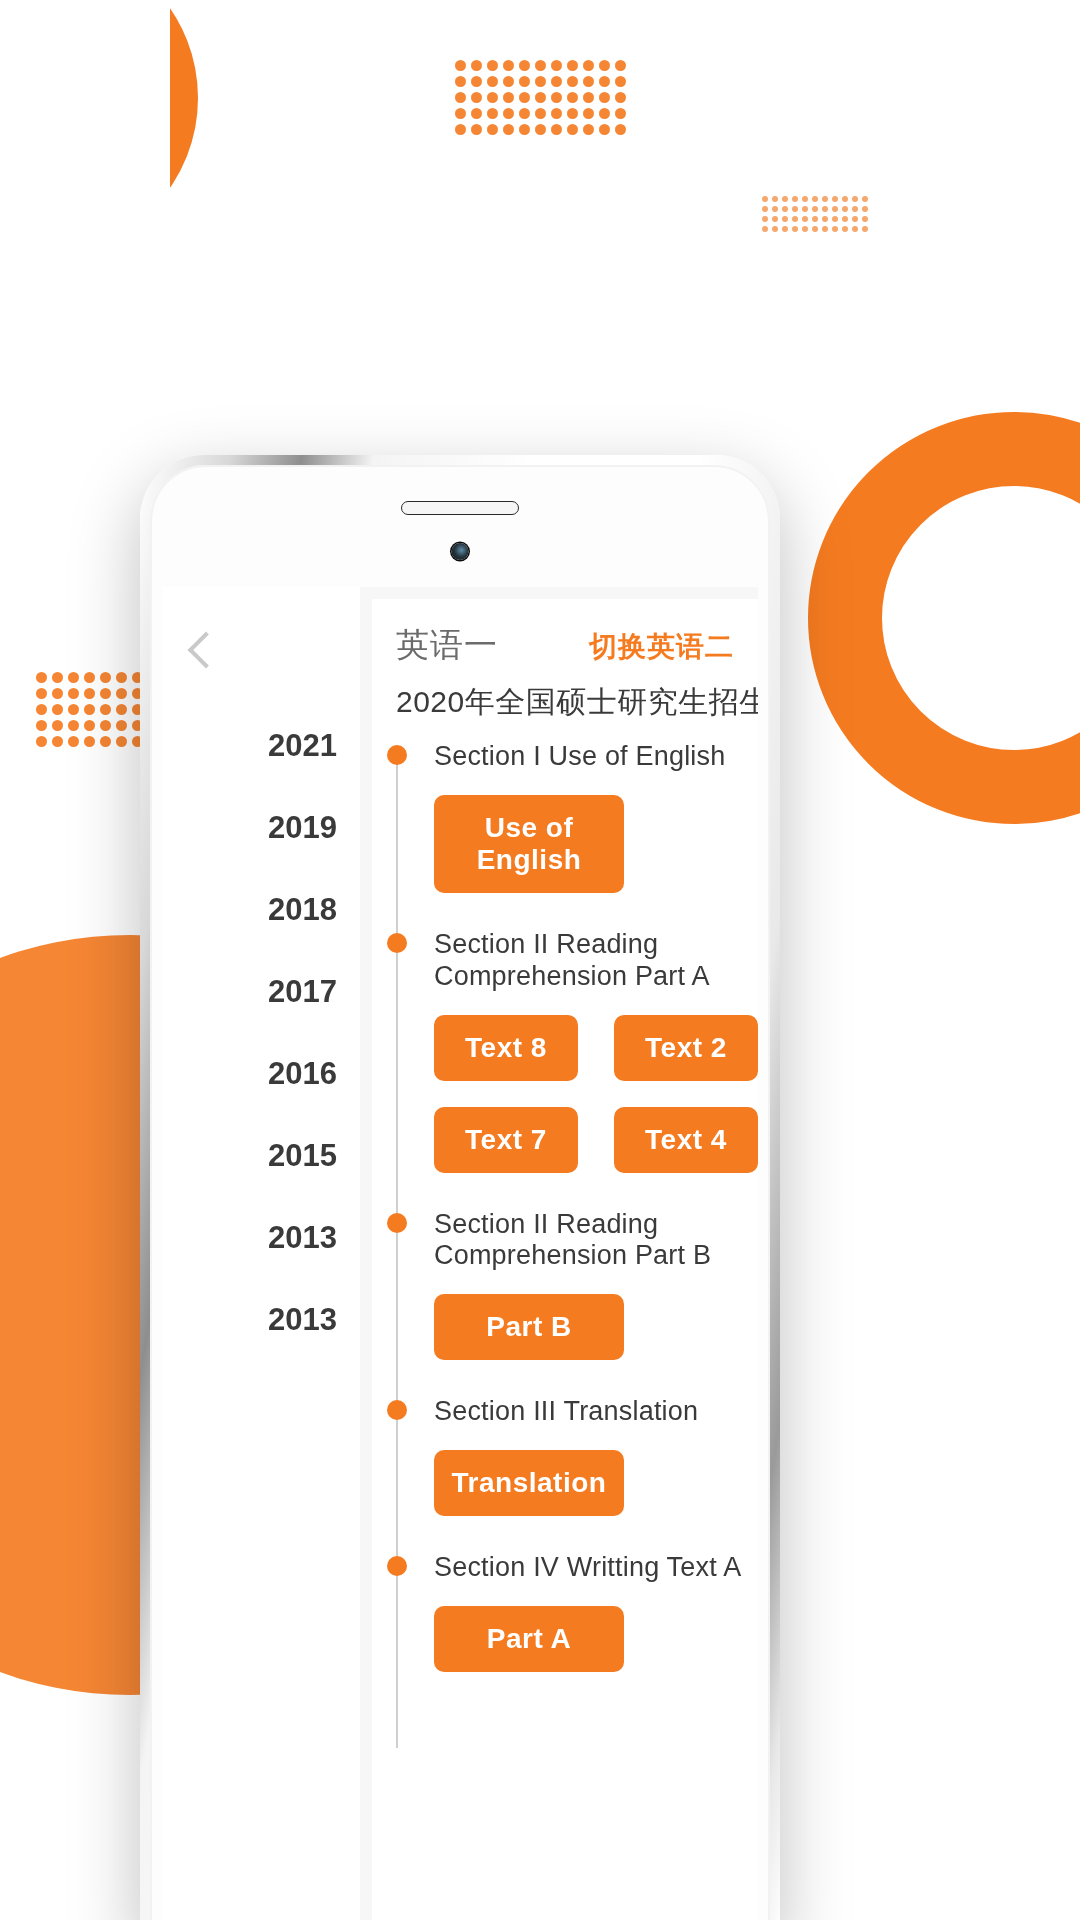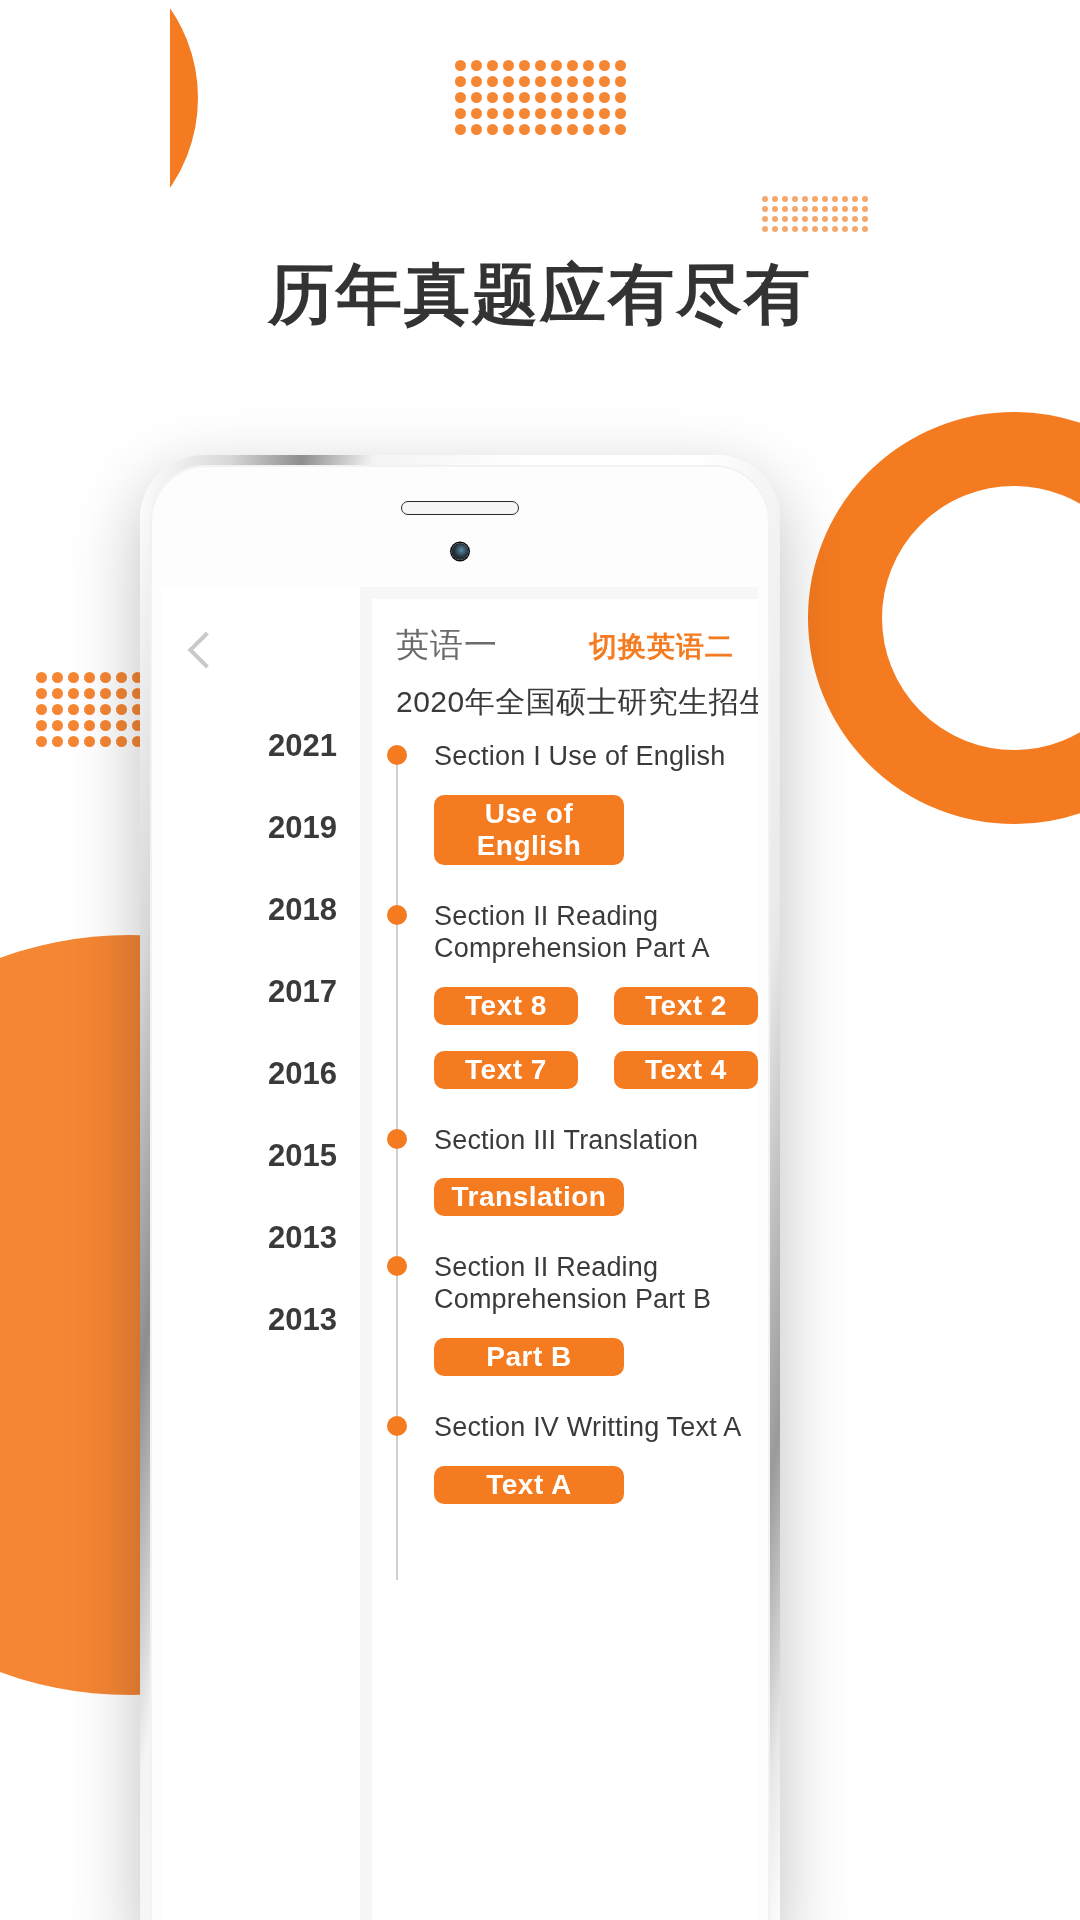--- a/index.html
+++ b/index.html
@@ -150,21 +150,21 @@
   }
   .sec-label{
     font-size:27px;color:#3a3a3a;line-height:1.18;letter-spacing:.2px;
     padding-top:0;
   }
   .btnrow{display:flex;gap:36px;margin-top:22px;margin-bottom:26px;}
   .pill{
     background:#F57B20;color:#ffffff;border:0;
     border-radius:10px;
     font-size:28px;font-weight:700;
-    padding:3px 0;
+    padding:17px 0;
     width:190px;text-align:center;
     letter-spacing:.5px;
     font-family:"Liberation Sans","DejaVu Sans",sans-serif;
   }
   .gap-top{}
 </style>
 </head>
 <body>
 
 <div class="stage">
@@ -309,21 +309,20 @@
       <span style="width: 11px; height: 11px; background: rgb(245, 134, 52);"></span>
       <span style="width: 11px; height: 11px; background: rgb(245, 134, 52);"></span>
       <span style="width: 11px; height: 11px; background: rgb(245, 134, 52);"></span>
       <span style="width: 11px; height: 11px; background: rgb(245, 134, 52);"></span>
       <span style="width: 11px; height: 11px; background: rgb(245, 134, 52);"></span>
       <span style="width: 11px; height: 11px; background: rgb(245, 134, 52);"></span>
       <span style="width: 11px; height: 11px; background: rgb(245, 134, 52);"></span>
       <span style="width: 11px; height: 11px; background: rgb(245, 134, 52);"></span>
     </div>
 
-  <div class="headline">历年真题应有尽有</div>
 
   <div class="phone">
     <div class="phone-body">
 
       <div class="speaker"></div>
       <div class="camera"></div>
 
       <div class="screen">
 
         <div class="backbar">
@@ -382,37 +381,37 @@
                     <button class="pill">Text 8</button>
                     <button class="pill">Text 2</button>
                   </div>
                   <div class="btnrow">
                     <button class="pill">Text 7</button>
                     <button class="pill">Text 4</button>
                   </div>
                 </div>
                 <div class="tl-item gap-top">
                   <span class="dot"></span>
-                  <div class="sec-label">Section III Translation</div>
-                  <div class="btnrow">
-                    <button class="pill">Translation</button>
+                  <div class="sec-label">Section II Reading Comprehension Part B</div>
+                  <div class="btnrow">
+                    <button class="pill">Part B</button>
                   </div>
                 </div>
                 <div class="tl-item gap-top">
                   <span class="dot"></span>
-                  <div class="sec-label">Section II Reading Comprehension Part B</div>
-                  <div class="btnrow">
-                    <button class="pill">Part B</button>
+                  <div class="sec-label">Section III Translation</div>
+                  <div class="btnrow">
+                    <button class="pill">Translation</button>
                   </div>
                 </div>
                 <div class="tl-item gap-top">
                   <span class="dot"></span>
                   <div class="sec-label">Section IV Writting Text A</div>
                   <div class="btnrow">
-                    <button class="pill">Text A</button>
+                    <button class="pill">Part A</button>
                   </div>
                 </div>
               </div>
 
           </div>
         </div>
 
       </div>
     </div>
   </div>

